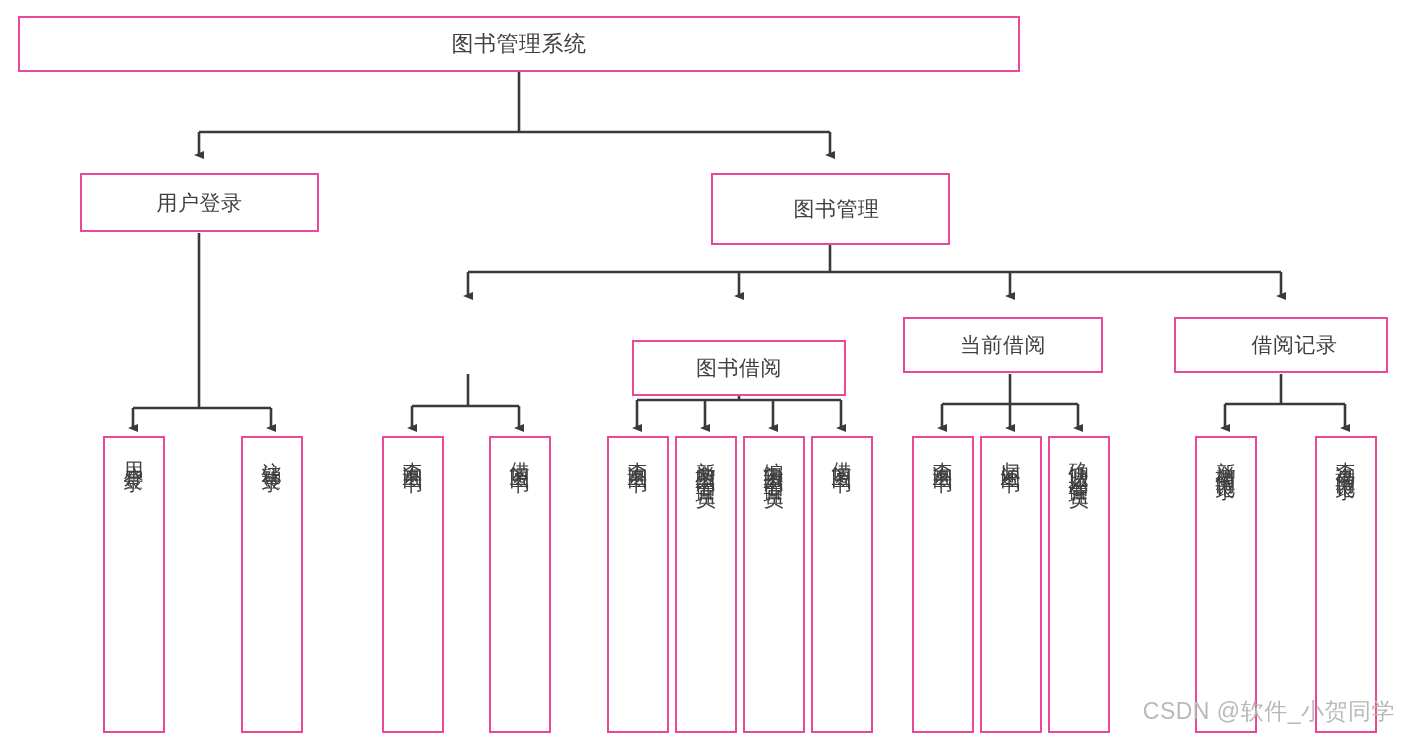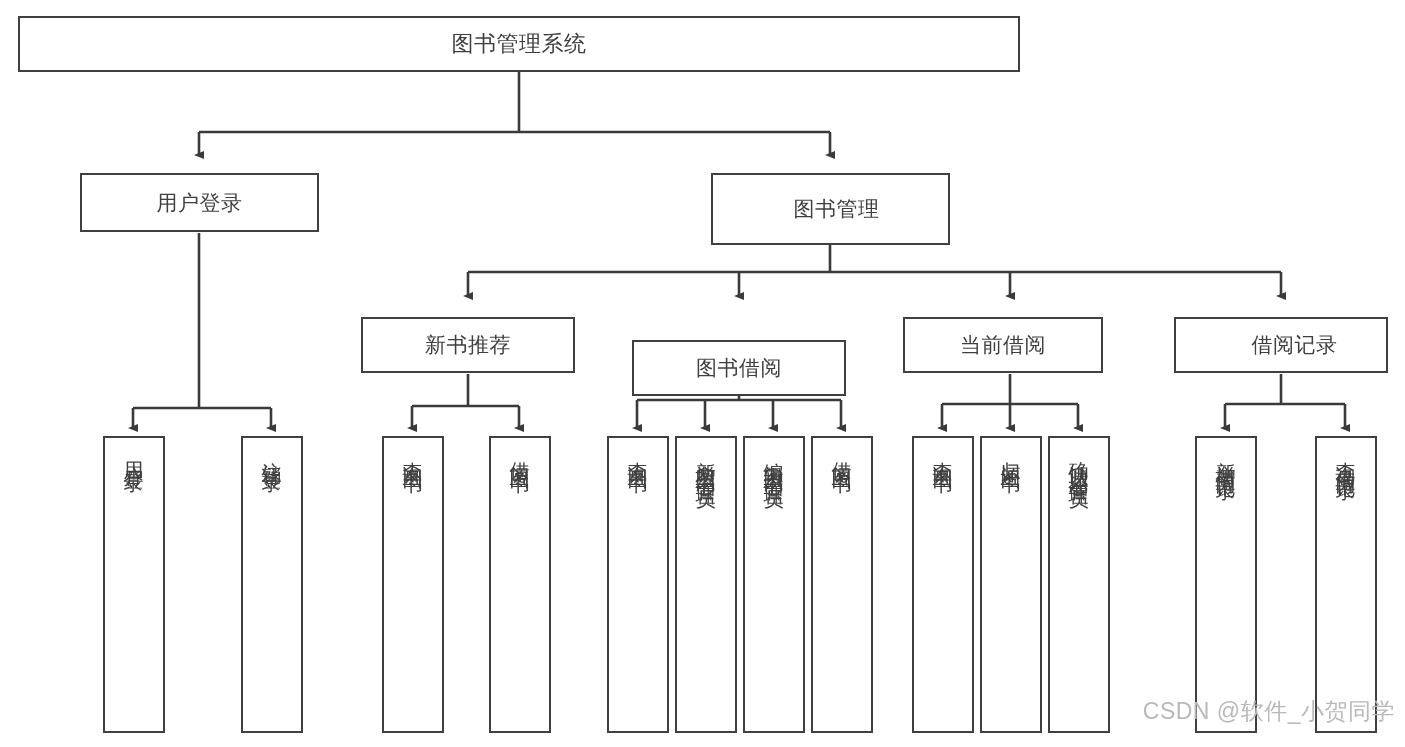--- a/index.html
+++ b/index.html
@@ -21,21 +21,21 @@
     position: absolute;
     left: 0;
     top: 0;
     width: 1405px;
     height: 747px;
     pointer-events: none;
   }
   .node {
     position: absolute;
     box-sizing: border-box;
-    border: 2px solid #404040;
+    border: 2px solid #ec4899;
     background: #ffffff;
     display: flex;
     align-items: center;
     justify-content: center;
     color: #3f3f3f;
     font-size: 21px;
     letter-spacing: 0.5px;
     line-height: 1.2;
   }
   .node.root {
@@ -119,21 +119,20 @@
       <path d="M1345,404 L1345,428" marker-end="url(#arrow)"></path>
     </g>
   </svg>
 
   <div class="node root" style="left:18px; top:16px; width:1002px; height:56px;">图书管理系统</div>
 
   <div class="node" style="left:80px; top:173px; width:239px; height:59px;">用户登录</div>
 
   <div class="node" style="left:711px; top:173px; width:239px; height:72px;padding-left:12px;">图书管理</div>
 
-  <div class="node" style="left:361px; top:317px; width:214px; height:56px;">新书推荐</div>
 
   <div class="node" style="left:632px; top:317px; width:214px; height:56px;margin-top:23px;">图书借阅</div>
 
   <div class="node" style="left:903px; top:317px; width:200px; height:56px;">当前借阅</div>
 
   <div class="node" style="left:1174px; top:317px; width:214px; height:56px;padding-left:27px;">借阅记录</div>
 
   <div class="node leaf" style="left:103px; top:436px; width:62px; height:297px;">
     <span class="leaf-label">用户登录</span>
   </div>

